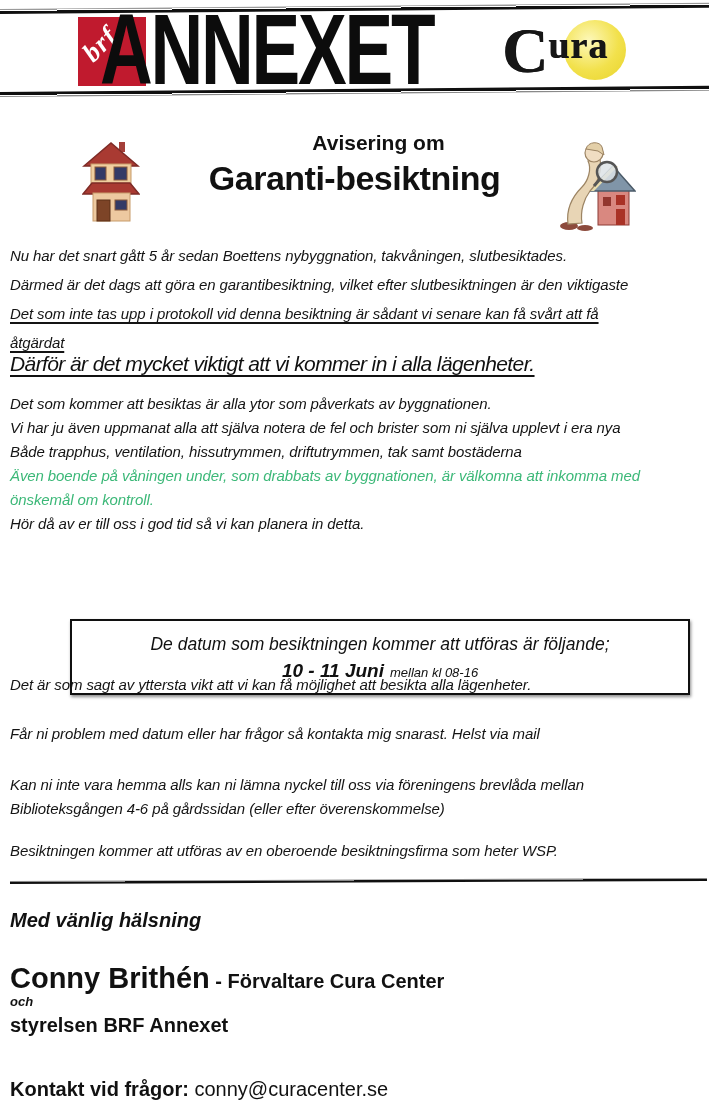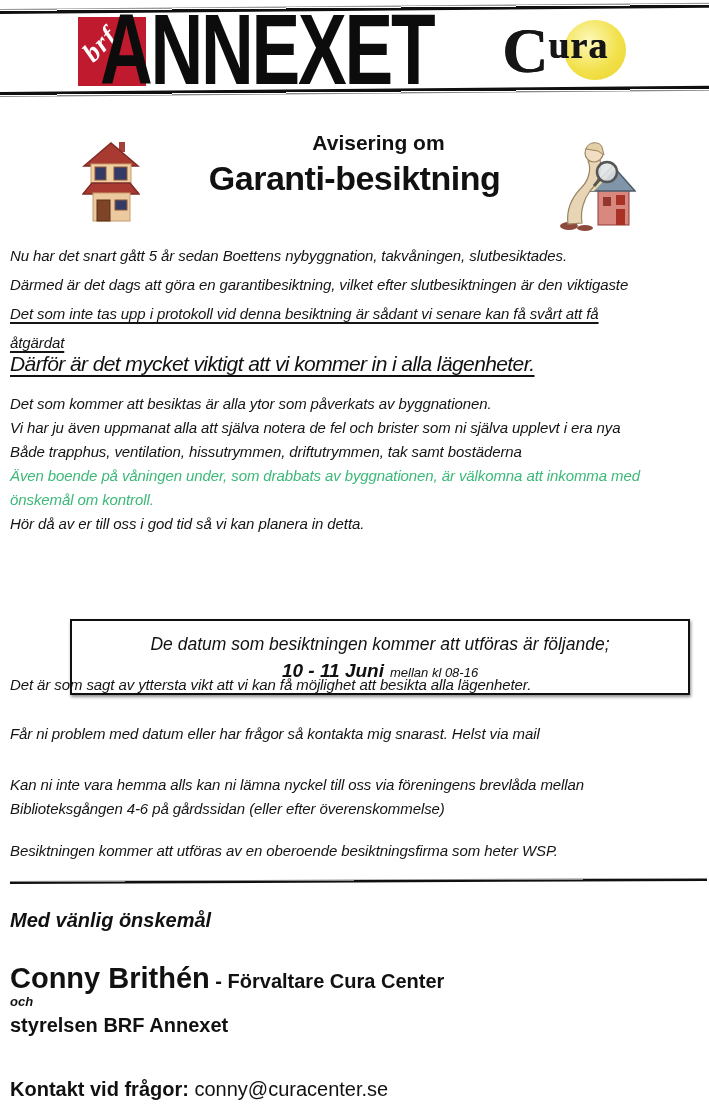--- a/index.html
+++ b/index.html
@@ -157,19 +157,19 @@
 
   <div class="bodyline" style="top:676px">Det är som sagt av yttersta vikt att vi kan få möjlighet att besikta alla lägenheter.</div>
   <div class="bodyline" style="top:725px">Får ni problem med datum eller har frågor så kontakta mig snarast. Helst via mail</div>
   <div class="bodyline para-tight" style="top:773px">
     <div>Kan ni inte vara hemma alls kan ni lämna nyckel till oss via föreningens brevlåda mellan</div>
     <div>Biblioteksgången 4-6 på gårdssidan (eller efter överenskommelse)</div>
   </div>
   <div class="bodyline" style="top:842px">Besiktningen kommer att utföras av en oberoende besiktningsfirma som heter WSP.</div>
 
   <div class="rule"></div>
-  <div class="sig-greeting">Med vänlig önskemål</div>
+  <div class="sig-greeting">Med vänlig hälsning</div>
   <div class="sig-name"><span class="nm">Conny Brithén</span><span class="sfx"> - Förvaltare Cura Center</span></div>
   <div class="sig-och">och</div>
   <div class="sig-board">styrelsen BRF Annexet</div>
   <div class="sig-contact"><span class="lbl">Kontakt vid frågor:</span><span> conny@curacenter.se</span></div>
 
 </div>
 
 </body></html>

